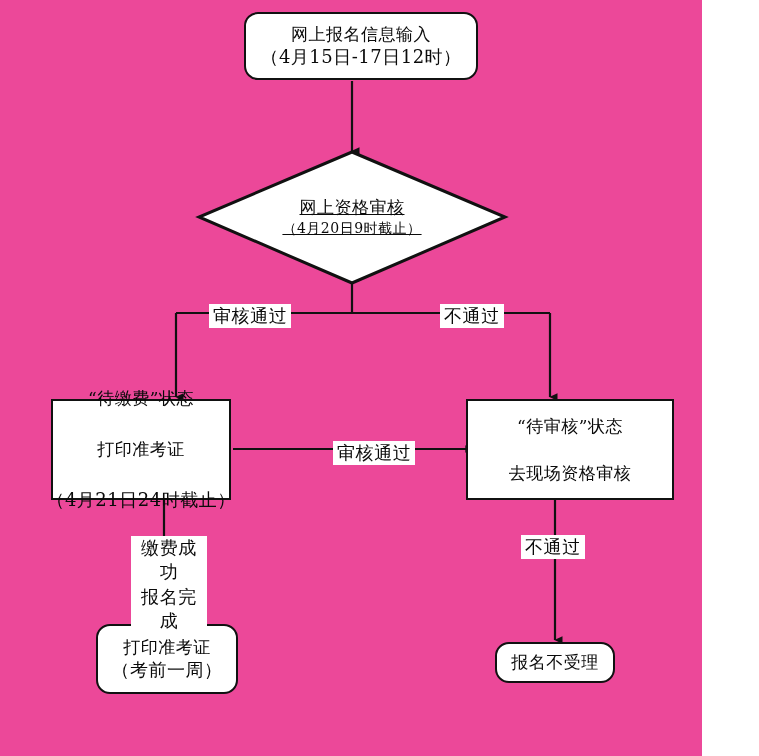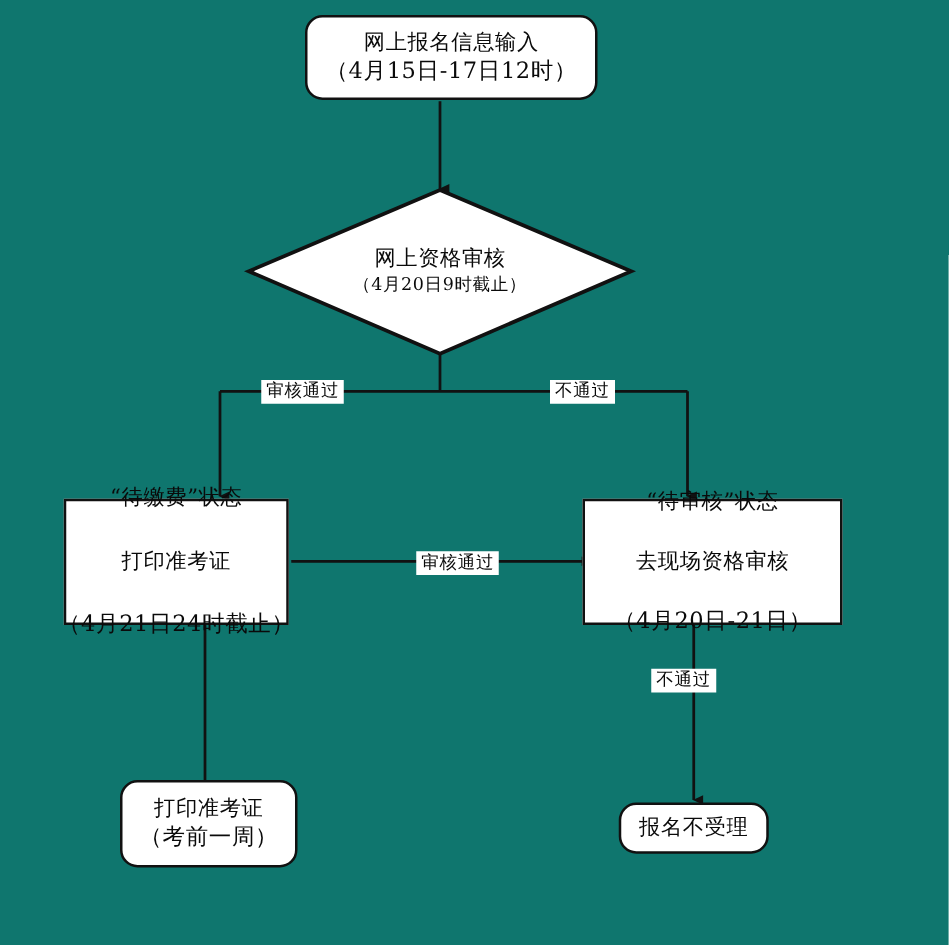--- a/index.html
+++ b/index.html
@@ -2,23 +2,23 @@
 <html><head>
 <meta charset="utf-8">
 <style>
   html, body {
     margin: 0;
     padding: 0;
     background: #ffffff;
   }
   #page {
     position: relative;
-    width: 759px;
+    width: 702px;
     height: 756px;
-    background: #0f766e;
+    background: #ec4899;
     overflow: hidden;
     font-family: "DejaVu Serif", "Liberation Serif", serif;
   }
   svg.layer {
     position: absolute;
     left: 0;
     top: 0;
     width: 759px;
     height: 756px;
     pointer-events: none;
@@ -69,21 +69,21 @@
     font-size: 17px;
     letter-spacing: 0.5px;
   }
   .diamond-label .line.sub {
     font-size: 14px;
   }
   .edge-label {
     position: absolute;
     background: #ffffff;
     color: #0a0a0a;
-    font-size: 14px;
+    font-size: 18px;
     line-height: 1.35;
     letter-spacing: 0.6px;
     text-align: center;
     white-space: nowrap;
     padding: 0 4px;
   }
   .edge-label.two-line {
     white-space: normal;
   }
   .edge-label .line {
@@ -122,35 +122,34 @@
     <line x1="164" y1="500" x2="164" y2="646" stroke="#111111" stroke-width="2.2" marker-end="url(#arrow-down)"></line>
 
     <line x1="555" y1="500" x2="555" y2="640" stroke="#111111" stroke-width="2.2" marker-end="url(#arrow-down)"></line>
   </svg>
 
   <div class="node rounded" style="left:244px; top:12px; width:234px; height:68px;">
     <span class="line">网上报名信息输入</span>
     <span class="line sub">（4月15日-17日12时）</span>
   </div>
 
-  <div class="diamond-label" style="left:252px; top:185px; width:200px; height:64px;">
+  <div class="diamond-label" style="left:252px; top:185px; width:200px; height:64px;text-decoration:underline;">
     <span class="line">网上资格审核</span>
     <span class="line sub">（4月20日9时截止）</span>
   </div>
 
   <div class="node rect" style="left:51px; top:399px; width:180px; height:101px;gap:28px;">
     <span class="line">“待缴费”状态</span>
     <span class="line">打印准考证</span>
     <span class="line sub">（4月21日24时截止）</span>
   </div>
 
   <div class="node rect" style="left:466px; top:399px; width:208px; height:101px;gap:25px;">
     <span class="line">“待审核”状态</span>
     <span class="line">去现场资格审核</span>
-    <span class="line sub">（4月20日-21日）</span>
   </div>
 
   <div class="node rounded" style="left:96px; top:624px; width:142px; height:70px;">
     <span class="line">打印准考证</span>
     <span class="line sub">（考前一周）</span>
   </div>
 
   <div class="node rounded" style="left:495px; top:642px; width:120px; height:41px;">
     <span class="line">报名不受理</span>
   </div>
@@ -160,18 +159,22 @@
   </div>
 
   <div class="edge-label" style="left:440px; top:304px;">
     <span class="line">不通过</span>
   </div>
 
   <div class="edge-label" style="left:333px; top:441px;">
     <span class="line">审核通过</span>
   </div>
 
+  <div class="edge-label two-line" style="left:131px; top:536px; width:68px;">
+    <span class="line">缴费成功</span>
+    <span class="line">报名完成</span>
+  </div>
 
   <div class="edge-label" style="left:521px; top:535px;">
     <span class="line">不通过</span>
   </div>
 
 </div>
 
 </body></html>

